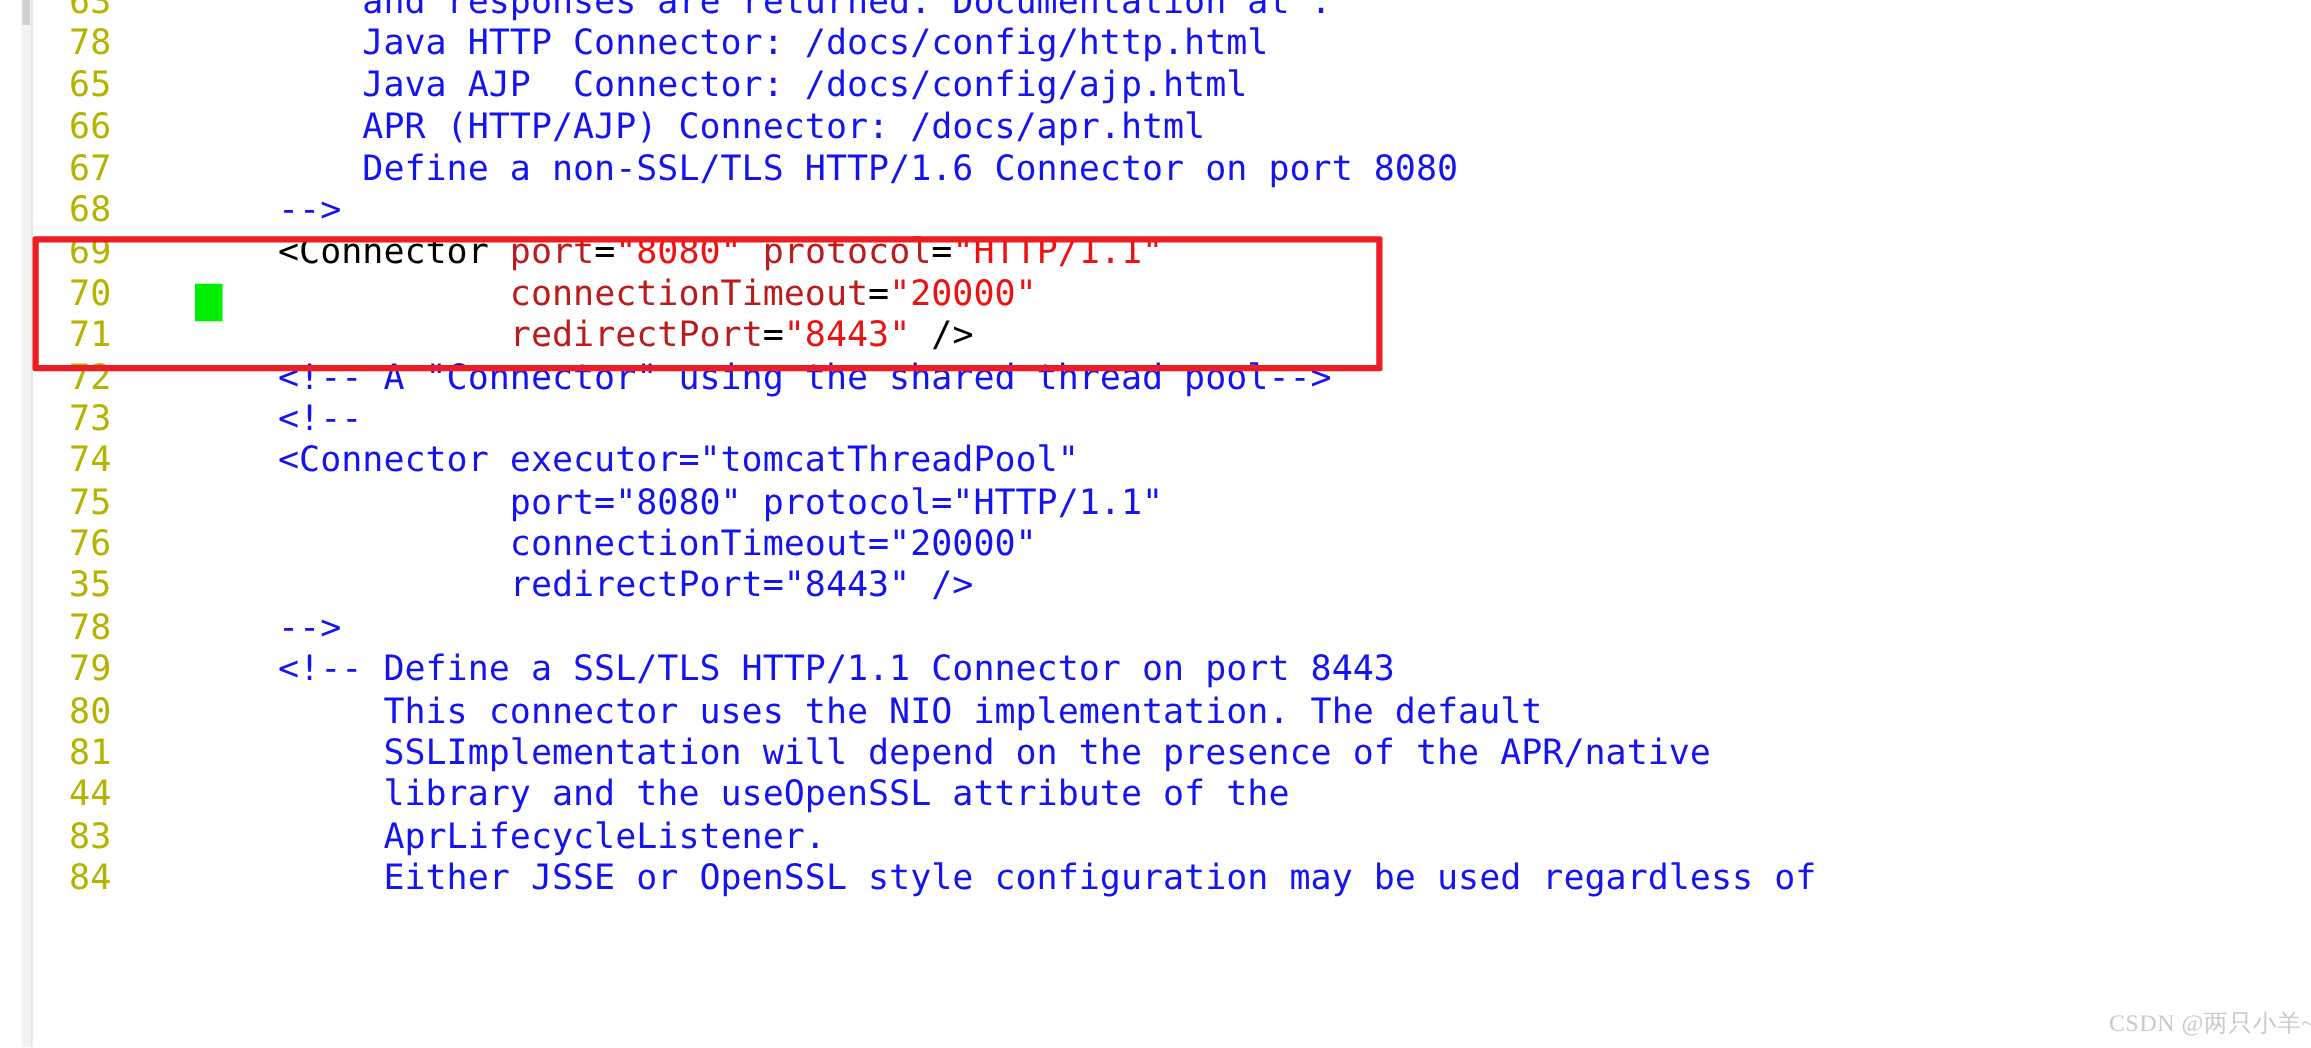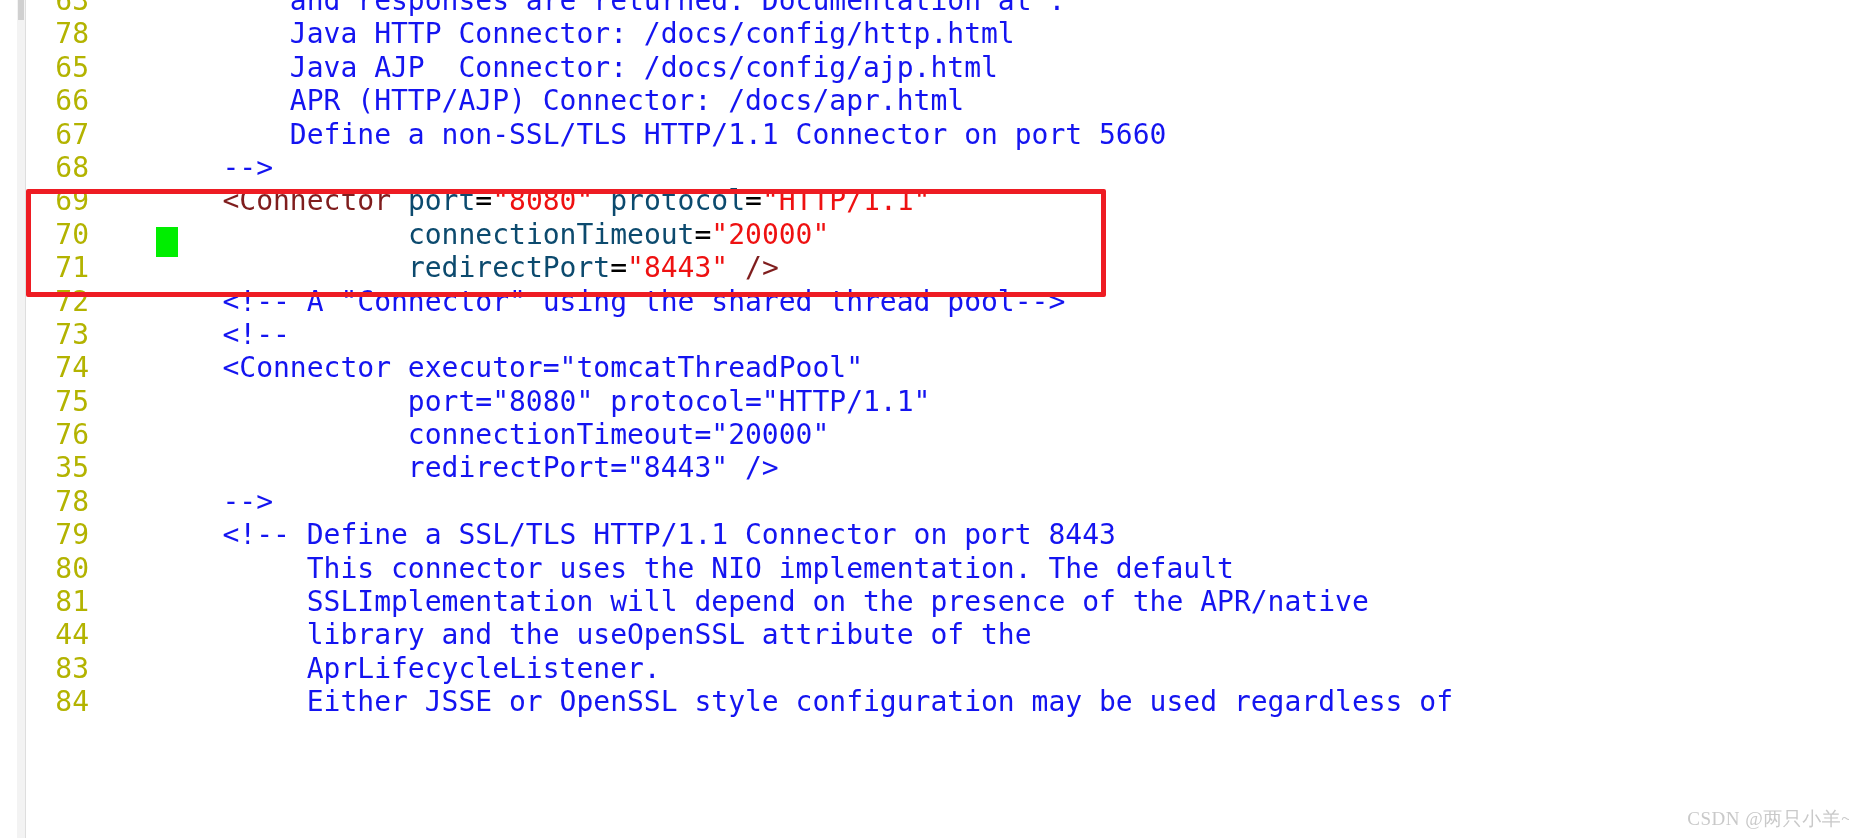--- a/index.html
+++ b/index.html
@@ -73,22 +73,22 @@
   }
 
   .codetext {
     display: inline;
     padding-left: 66px;
     font-size: 28px;
   }
 
   
   .tok-comment { color: #1414f0; }
-  .tok-tag     { color: #7f1d1d; text-align: center; }
-  .tok-attr    { color: #0c4a6e; }
+  .tok-tag     { color: #000000; text-align: center; }
+  .tok-attr    { color: #b91c1c; }
   .tok-eq      { color: #000000; }
   .tok-value   { color: #ee1111; }
   .tok-plain   { color: #000000; }
 
   
   .cursor-block {
     position: absolute;
     left: 139px;
     top: 227px;
     width: 22px;
@@ -129,21 +129,21 @@
 
   <div class="left-rail">
     <div class="left-rail-thumb"></div>
   </div>
 
   <div class="code-area" id="code-area">
       <div class="code-line"><span class="lineno">63</span><span class="codetext"><span class="tok-comment">        and responses are returned. Documentation at :</span></span></div>
       <div class="code-line"><span class="lineno">78</span><span class="codetext"><span class="tok-comment">        Java HTTP Connector: /docs/config/http.html</span></span></div>
       <div class="code-line"><span class="lineno">65</span><span class="codetext"><span class="tok-comment">        Java AJP  Connector: /docs/config/ajp.html</span></span></div>
       <div class="code-line"><span class="lineno">66</span><span class="codetext"><span class="tok-comment">        APR (HTTP/AJP) Connector: /docs/apr.html</span></span></div>
-      <div class="code-line"><span class="lineno">67</span><span class="codetext"><span class="tok-comment">        Define a non-SSL/TLS HTTP/1.1 Connector on port 5660</span></span></div>
+      <div class="code-line"><span class="lineno">67</span><span class="codetext"><span class="tok-comment">        Define a non-SSL/TLS HTTP/1.6 Connector on port 8080</span></span></div>
       <div class="code-line"><span class="lineno">68</span><span class="codetext"><span class="tok-comment">    --&gt;</span></span></div>
       <div class="code-line"><span class="lineno">69</span><span class="codetext"><span class="tok-tag">    &lt;Connector </span><span class="tok-attr">port</span><span class="tok-eq">=</span><span class="tok-value">"8080"</span><span class="tok-plain"> </span><span class="tok-attr">protocol</span><span class="tok-eq">=</span><span class="tok-value">"HTTP/1.1"</span></span></div>
       <div class="code-line"><span class="lineno">70</span><span class="codetext"><span class="tok-plain">               </span><span class="tok-attr">connectionTimeout</span><span class="tok-eq">=</span><span class="tok-value">"20000"</span></span></div>
       <div class="code-line"><span class="lineno">71</span><span class="codetext"><span class="tok-plain">               </span><span class="tok-attr">redirectPort</span><span class="tok-eq">=</span><span class="tok-value">"8443"</span><span class="tok-plain"> </span><span class="tok-tag">/&gt;</span></span></div>
       <div class="code-line"><span class="lineno">72</span><span class="codetext"><span class="tok-comment">    &lt;!-- A "Connector" using the shared thread pool--&gt;</span></span></div>
       <div class="code-line"><span class="lineno">73</span><span class="codetext"><span class="tok-comment">    &lt;!--</span></span></div>
       <div class="code-line"><span class="lineno">74</span><span class="codetext"><span class="tok-comment">    &lt;Connector executor="tomcatThreadPool"</span></span></div>
       <div class="code-line"><span class="lineno">75</span><span class="codetext"><span class="tok-comment">               port="8080" protocol="HTTP/1.1"</span></span></div>
       <div class="code-line"><span class="lineno">76</span><span class="codetext"><span class="tok-comment">               connectionTimeout="20000"</span></span></div>
       <div class="code-line"><span class="lineno">35</span><span class="codetext"><span class="tok-comment">               redirectPort="8443" /&gt;</span></span></div>

